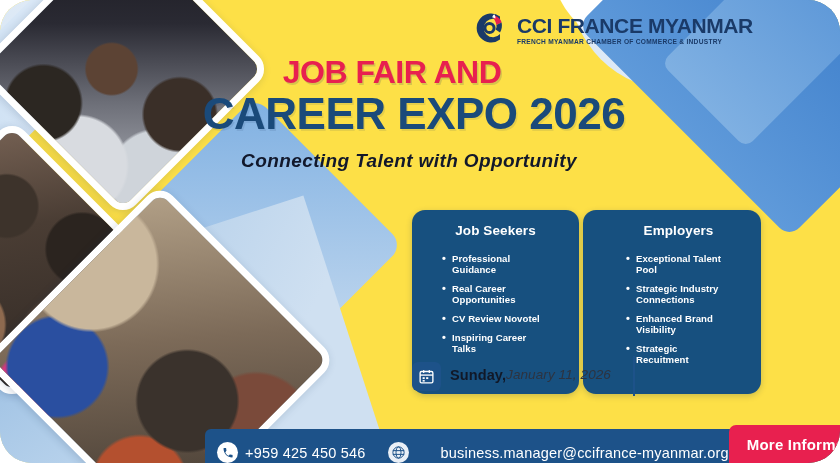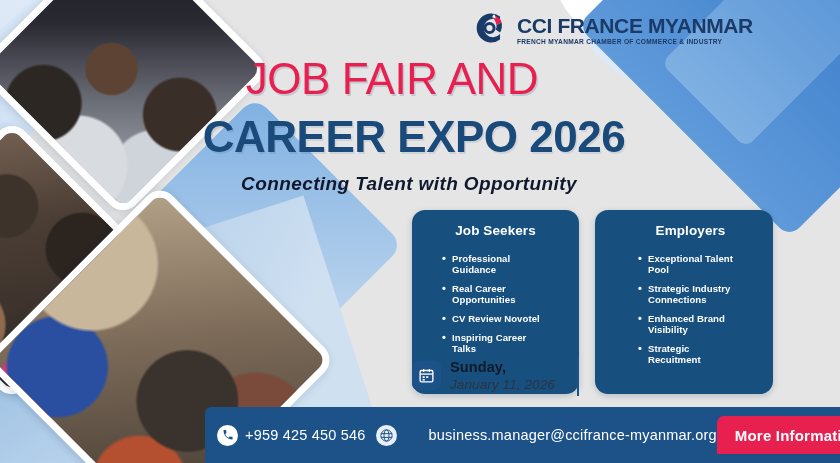--- a/index.html
+++ b/index.html
@@ -8,21 +8,22 @@
     background: #ffffff;
   }
   body {
     font-family: "Liberation Sans", sans-serif;
   }
   #banner {
     position: relative;
     width: 840px;
     height: 463px;
     overflow: hidden;
-    background: #e5e5e5;
+    background: #fde047;
+    border-radius: 32px;
   }
 
   
   .bg-layer { position: absolute; inset: 0; overflow: hidden; }
 
   .tr-stripe {
     position: absolute;
     top: -150px; right: -110px;
     width: 300px; height: 330px;
     background: linear-gradient(180deg, #2e72c4 0%, #5f9ada 100%);
@@ -168,53 +169,53 @@
   }
 
   
   #headline-block {
     position: absolute;
     left: 0; right: 0; top: 56px;
     text-align: center;
   }
   #title-line1 {
     color: #e8204f;
-    font-size: 44px;
-    font-weight: normal;
+    font-size: 32px;
+    font-weight: bold;
     letter-spacing: -0.5px;
     line-height: 1.04;
     text-shadow: 1.5px 2px 0 rgba(20,50,100,0.16);
     padding-right: 56px;
   }
   #title-line2 {
     color: #1a4a7a;
     font-size: 44px;
     font-weight: bold;
     letter-spacing: -0.5px;
     line-height: 1.04;
     text-shadow: 1.5px 2px 0 rgba(20,50,100,0.10);
-    margin-top: 12px;
+    margin-top: 2px;
     padding-right: 12px;
   }
   #tagline {
     color: #12182b;
     font-size: 19px;
     font-weight: bold;
     font-style: italic;
     letter-spacing: 0.4px;
     margin-top: 13px;
     padding-right: 22px;
   }
 
   
   #cards-row {
     position: absolute;
     left: 412px; top: 210px;
     display: flex;
-    gap: 16px;
+    gap: 4px;
   }
   .aud-card {
     background: #17507f;
     border-radius: 13px;
     padding: 13px 15px 14px 15px;
     box-sizing: border-box;
     color: #ffffff;
     box-shadow: 0 2px 6px rgba(15,50,90,0.22);
   }
   #card-jobseekers { width: 167px; }
@@ -255,21 +256,21 @@
   .meta-item { display: flex; align-items: center; gap: 9px; }
   .meta-icon {
     width: 29px; height: 29px;
     background: #1d5289;
     border-radius: 6px;
     display: flex;
     align-items: center;
     justify-content: center;
     flex: 0 0 auto;
   }
-  .meta-text { display: flex; flex-direction: column; line-height: 1.2; }
+  .meta-text { display: flex; flex-direction: row; line-height: 1.2; }
   .meta-strong {
     color: #111827;
     font-size: 14.5px;
     font-weight: bold;
     letter-spacing: 0.1px;
   }
   .meta-weak {
     color: #2d3340;
     font-size: 13.5px;
     letter-spacing: 0.1px;
@@ -281,35 +282,35 @@
     background: #1d5289;
     margin: 0 8px;
     flex: 0 0 auto;
   }
 
   
   #contact-bar {
     position: absolute;
     left: 205px; bottom: 0;
     right: 0;
-    height: 56px;
+    height: 34px;
     background: #1d5289;
     display: flex;
-    align-items: center;
+    align-items: flex-end;
     border-top-left-radius: 6px;
   }
   .contact-item {
     display: flex;
     align-items: center;
     gap: 7px;
     color: #ffffff;
     white-space: nowrap;
   }
   #contact-phone { margin-left: 12px; }
-  #contact-email { margin-left: 10px; gap: 32px; }
+  #contact-email { margin-left: 22px; gap: 32px; }
   .contact-text { font-size: 14.5px; letter-spacing: 0.2px; }
   .contact-icon {
     width: 21px; height: 21px;
     background: #ffffff;
     border-radius: 50%;
     display: flex;
     align-items: center;
     justify-content: center;
     flex: 0 0 auto;
   }

